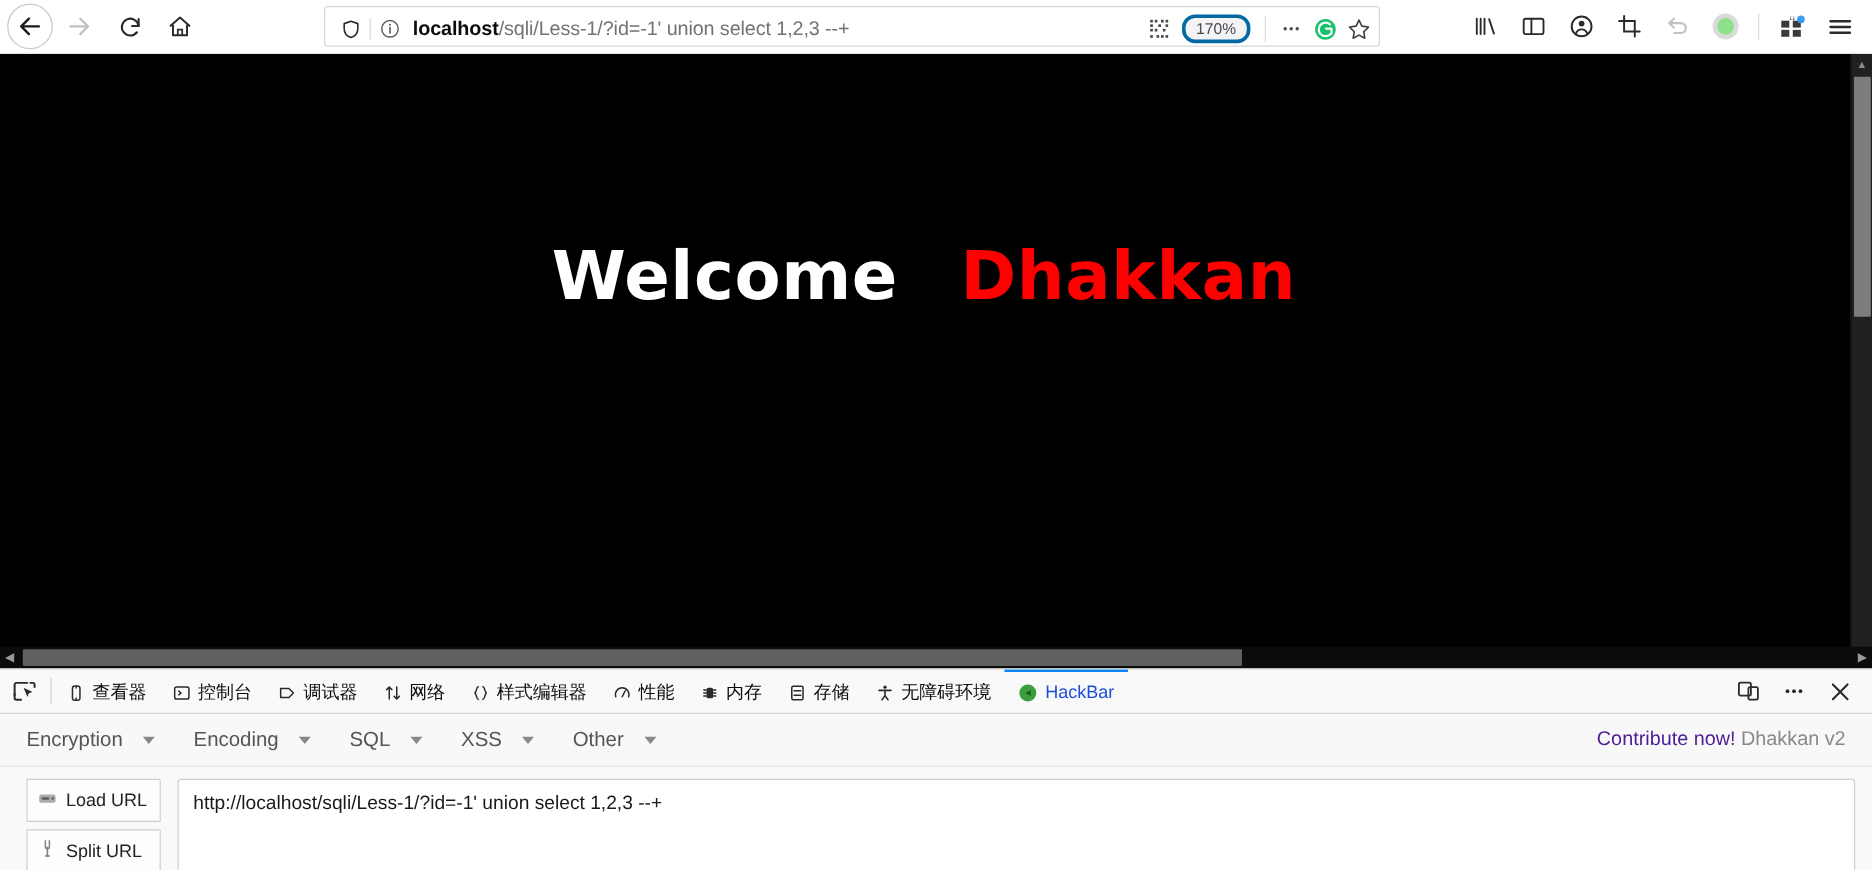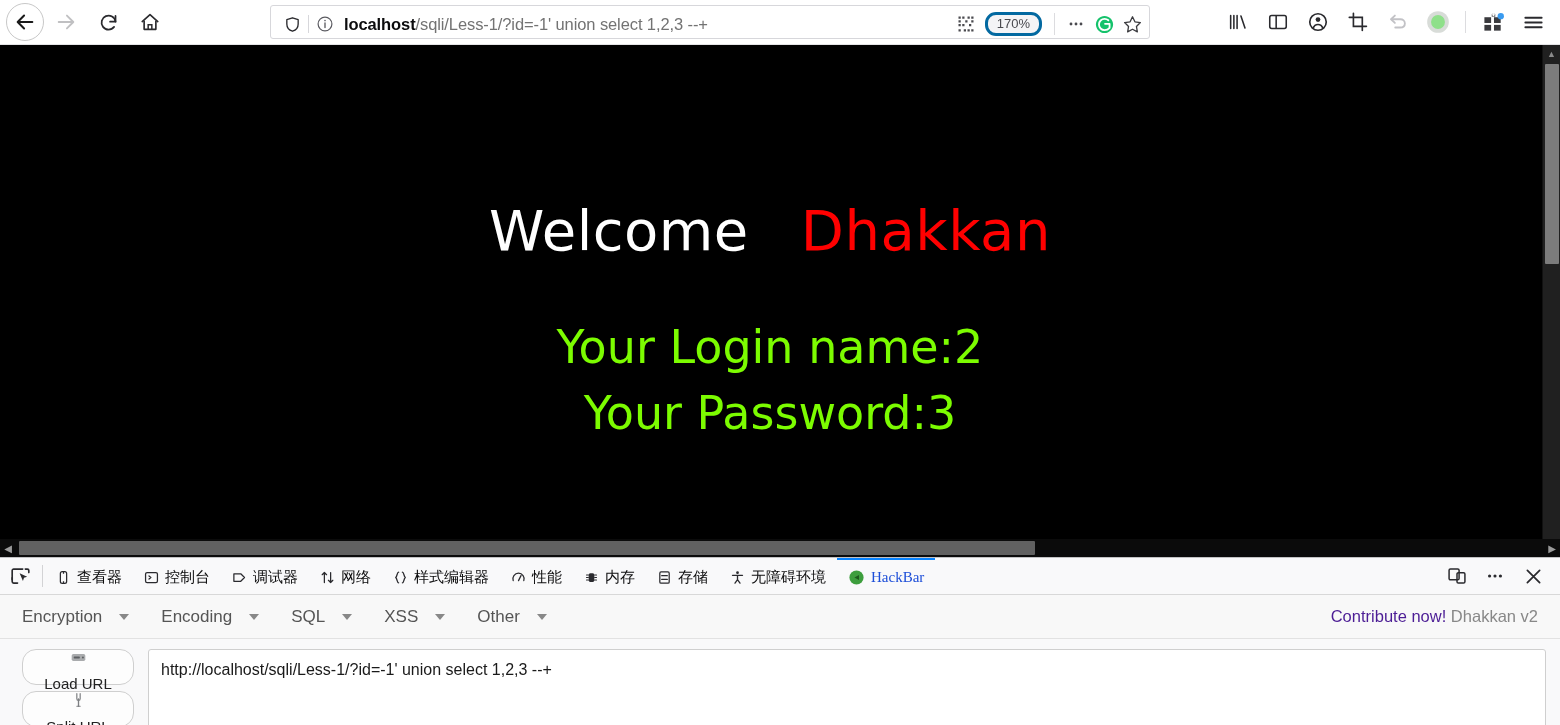--- a/index.html
+++ b/index.html
@@ -70,21 +70,21 @@
   }
   .page-content {
     position: absolute; top: 0; left: 0;
     width: 1540px; height: 490px;
     text-align: center;
     font-family: "DejaVu Sans", sans-serif;
   }
   .welcome-line {
     margin-top: 155px;
     font-size: 56px;
-    font-weight: normal;
+    font-weight: bold;
     line-height: 1.1;
     letter-spacing: 0.5px;
   }
   .w-white { color: #ffffff; }
   .w-red { color: #ff0000; margin-left: 52px; }
   .login-line {
     margin-top: 52px;
     font-size: 46px;
     color: #7cfc00;
     line-height: 1.45;
@@ -123,21 +123,21 @@
     background: #f9f9fa;
   }
   .dt-picker { width: 40px; display: flex; align-items: center; justify-content: center; }
   .dt-vsep { width: 1px; background: #d3d3d5; margin: 7px 2px; }
   .dt-tab {
     display: flex; align-items: center; gap: 6px;
     padding: 0 11px;
     font-size: 15px; color: #0c0c0d;
     border-top: 2px solid transparent;
     white-space: nowrap;
-    font-family: Liberation Serif, serif;
+    font-family: Liberation Sans, sans-serif;
   }
   .dt-tab.active { border-top-color: #0a84ff; color: #1d4ed8; }
   .dt-tab .ti { display: flex; align-items: center; }
   .dt-right { margin-left: auto; display: flex; align-items: center; padding-right: 10px; gap: 4px; }
   .dt-rbtn { width: 34px; height: 34px; display: flex; align-items: center; justify-content: center; }
 
   
   .hb-menubar {
     height: 44px;
     background: #f8f8f8;
@@ -158,25 +158,25 @@
   }
   .hb-contrib { margin-left: auto; font-size: 16.5px; color: #888; }
   .hb-contrib a { color: #4c1d95; text-decoration: none; text-align: right; }
 
   
   .hb-body { display: flex; padding: 10px 14px 0 22px; gap: 14px; }
   .hb-btncol { display: flex; flex-direction: column; gap: 6px; width: 112px; flex: 0 0 112px; }
   .hb-btn {
     height: 36px;
     border: 1px solid #cfcfcf;
-    border-radius: 14px;
+    border-radius: 1px;
     background: #fdfdfd;
     display: flex; align-items: center; gap: 7px;
     padding: 0 8px;
-    font-size: 15px; color: #222; flex-direction: column;
+    font-size: 15px; color: #222;
   }
   .hb-textarea {
     flex: 1;
     height: 120px;
     border: 1px solid #cfcfcf;
     border-radius: 3px;
     background: #fff;
     padding: 10px 12px;
     font-size: 16px; color: #1a1a1a;
     font-family: "Liberation Sans", sans-serif;
@@ -338,24 +338,20 @@
       </svg>
     </div>
   </div>
 </div>
 
 <div class="viewport">
   <div class="page-content">
     <div class="welcome-line">
       <span class="w-white">Welcome</span><span class="w-red">Dhakkan</span>
     </div>
-    <div class="login-line">
-      <div>Your Login name:2</div>
-      <div>Your Password:3</div>
-    </div>
   </div>
 </div>
 
 <div class="vscroll">
   <div class="arrow">▲</div>
   <div class="vthumb"></div>
   <div class="arrow" style="position:absolute;bottom:0;left:0;width:18px;">▼</div>
 </div>
 
 <div class="hscroll">

